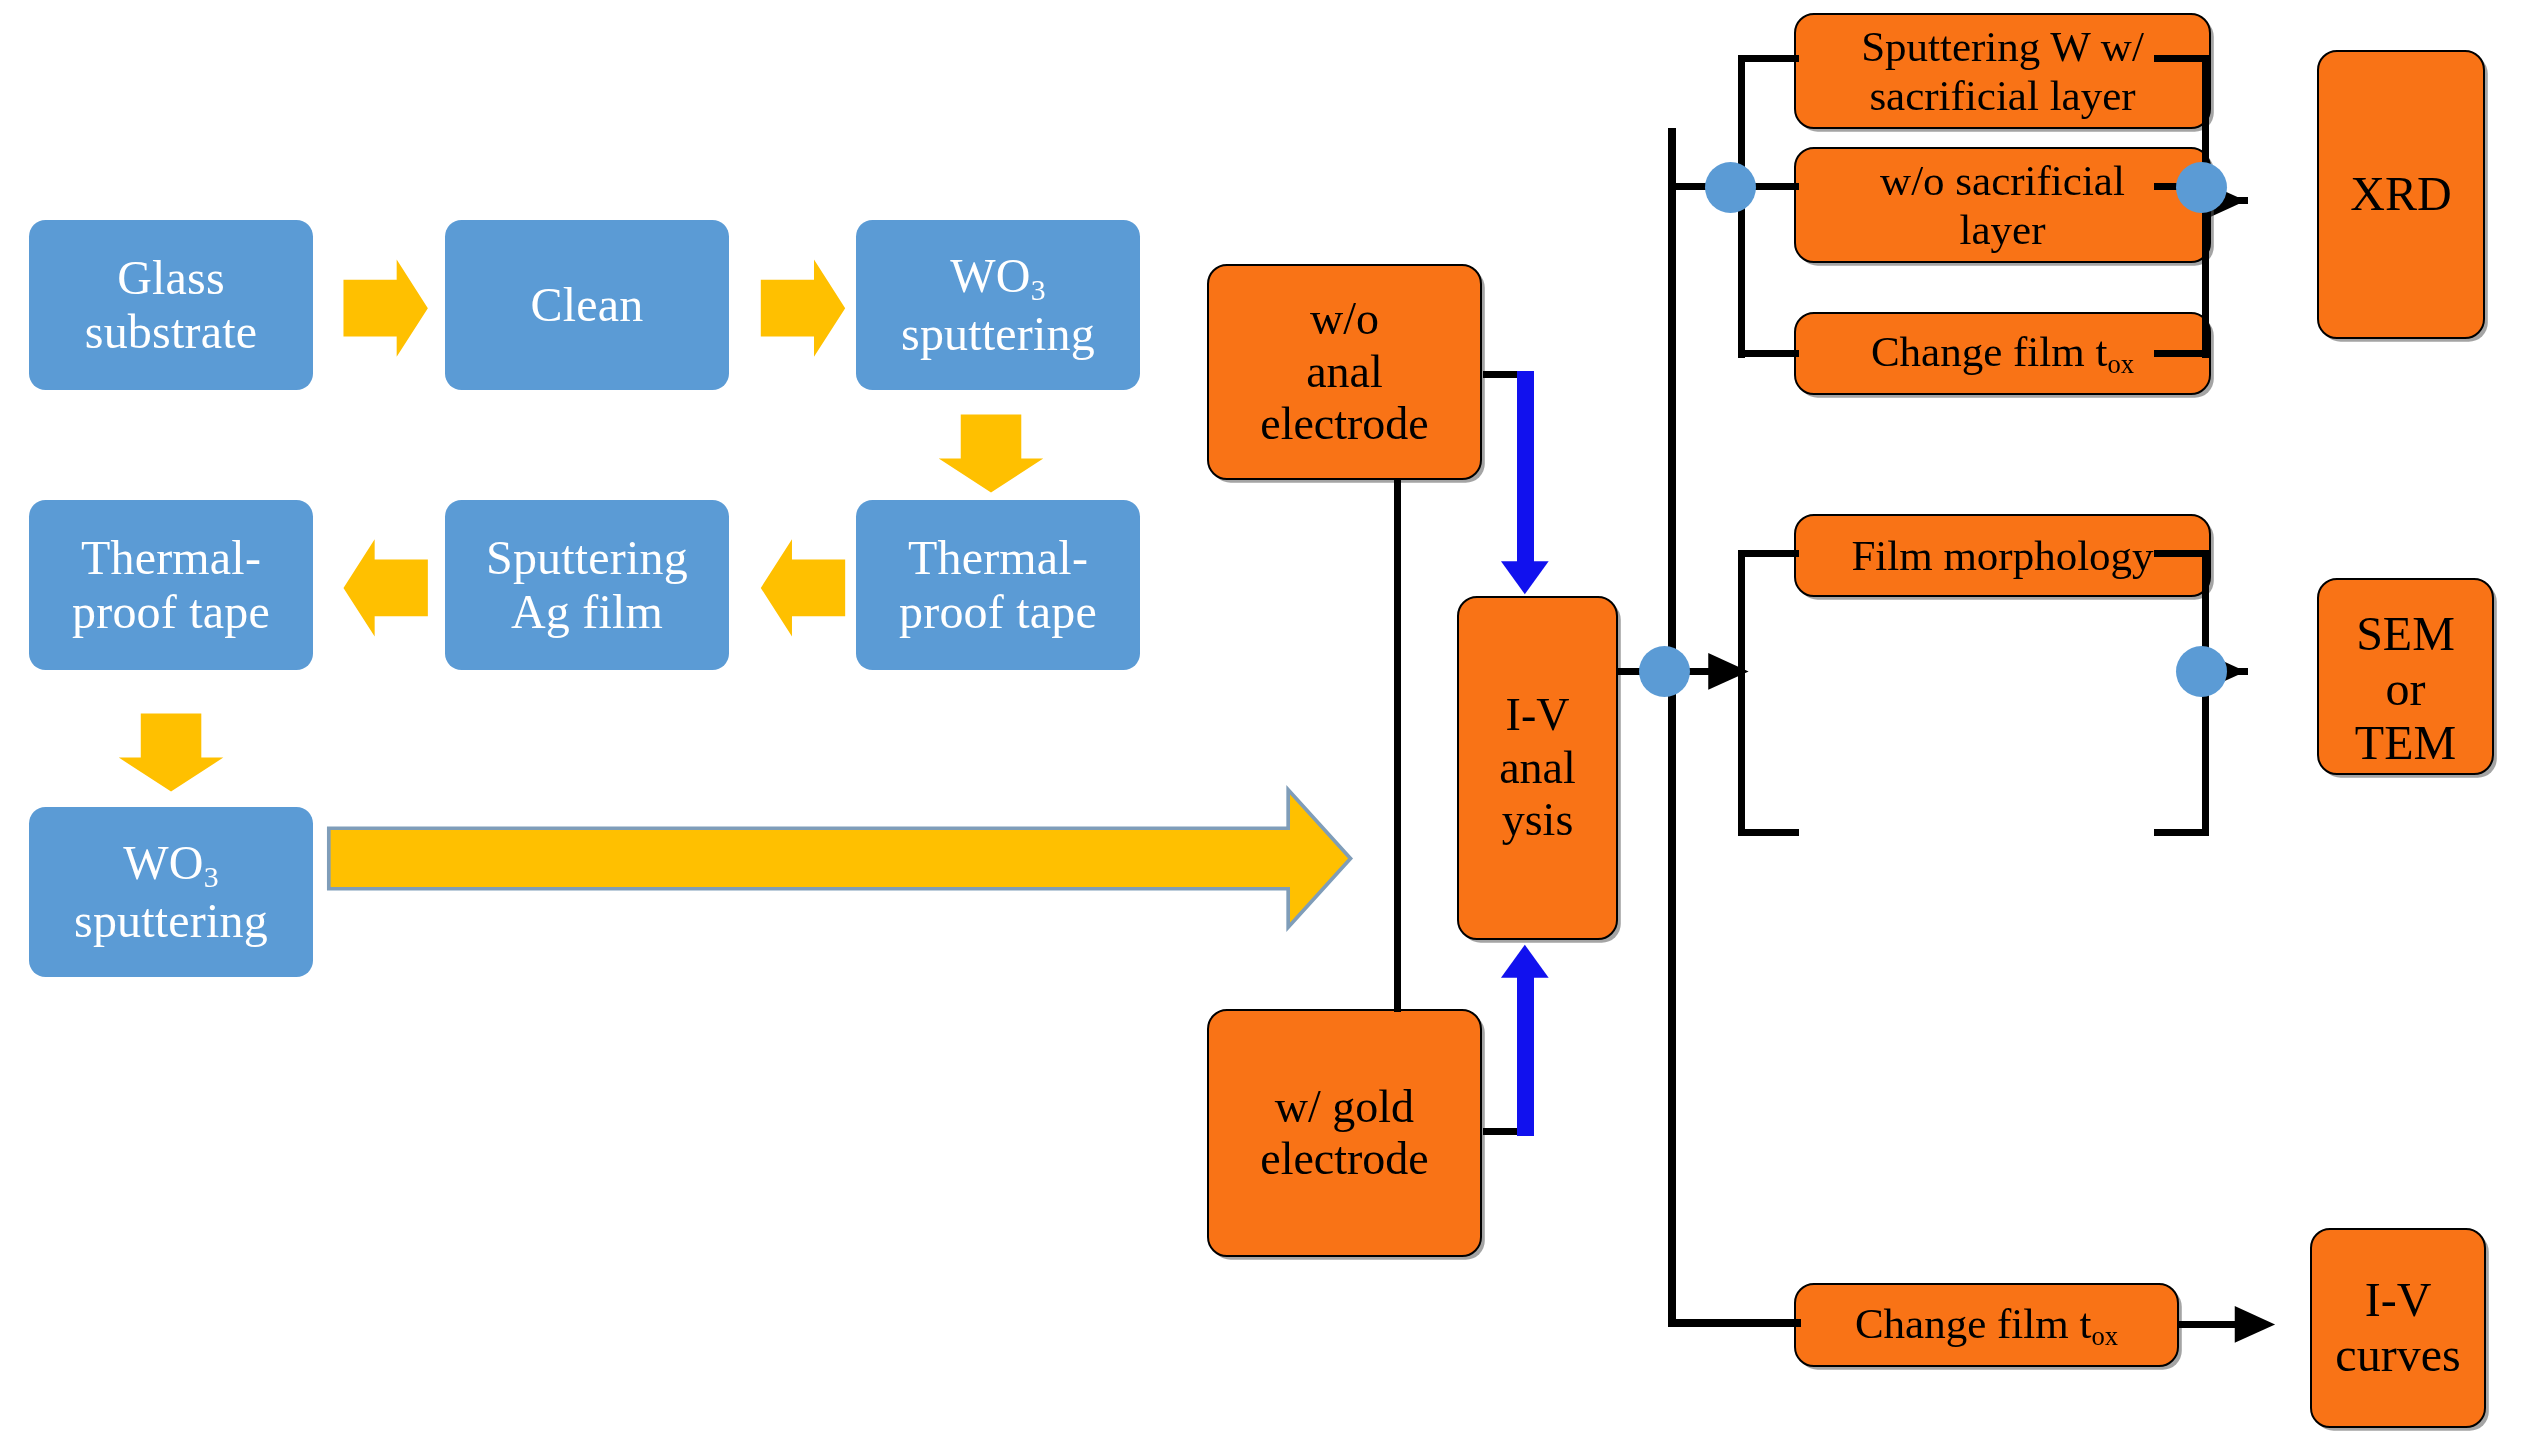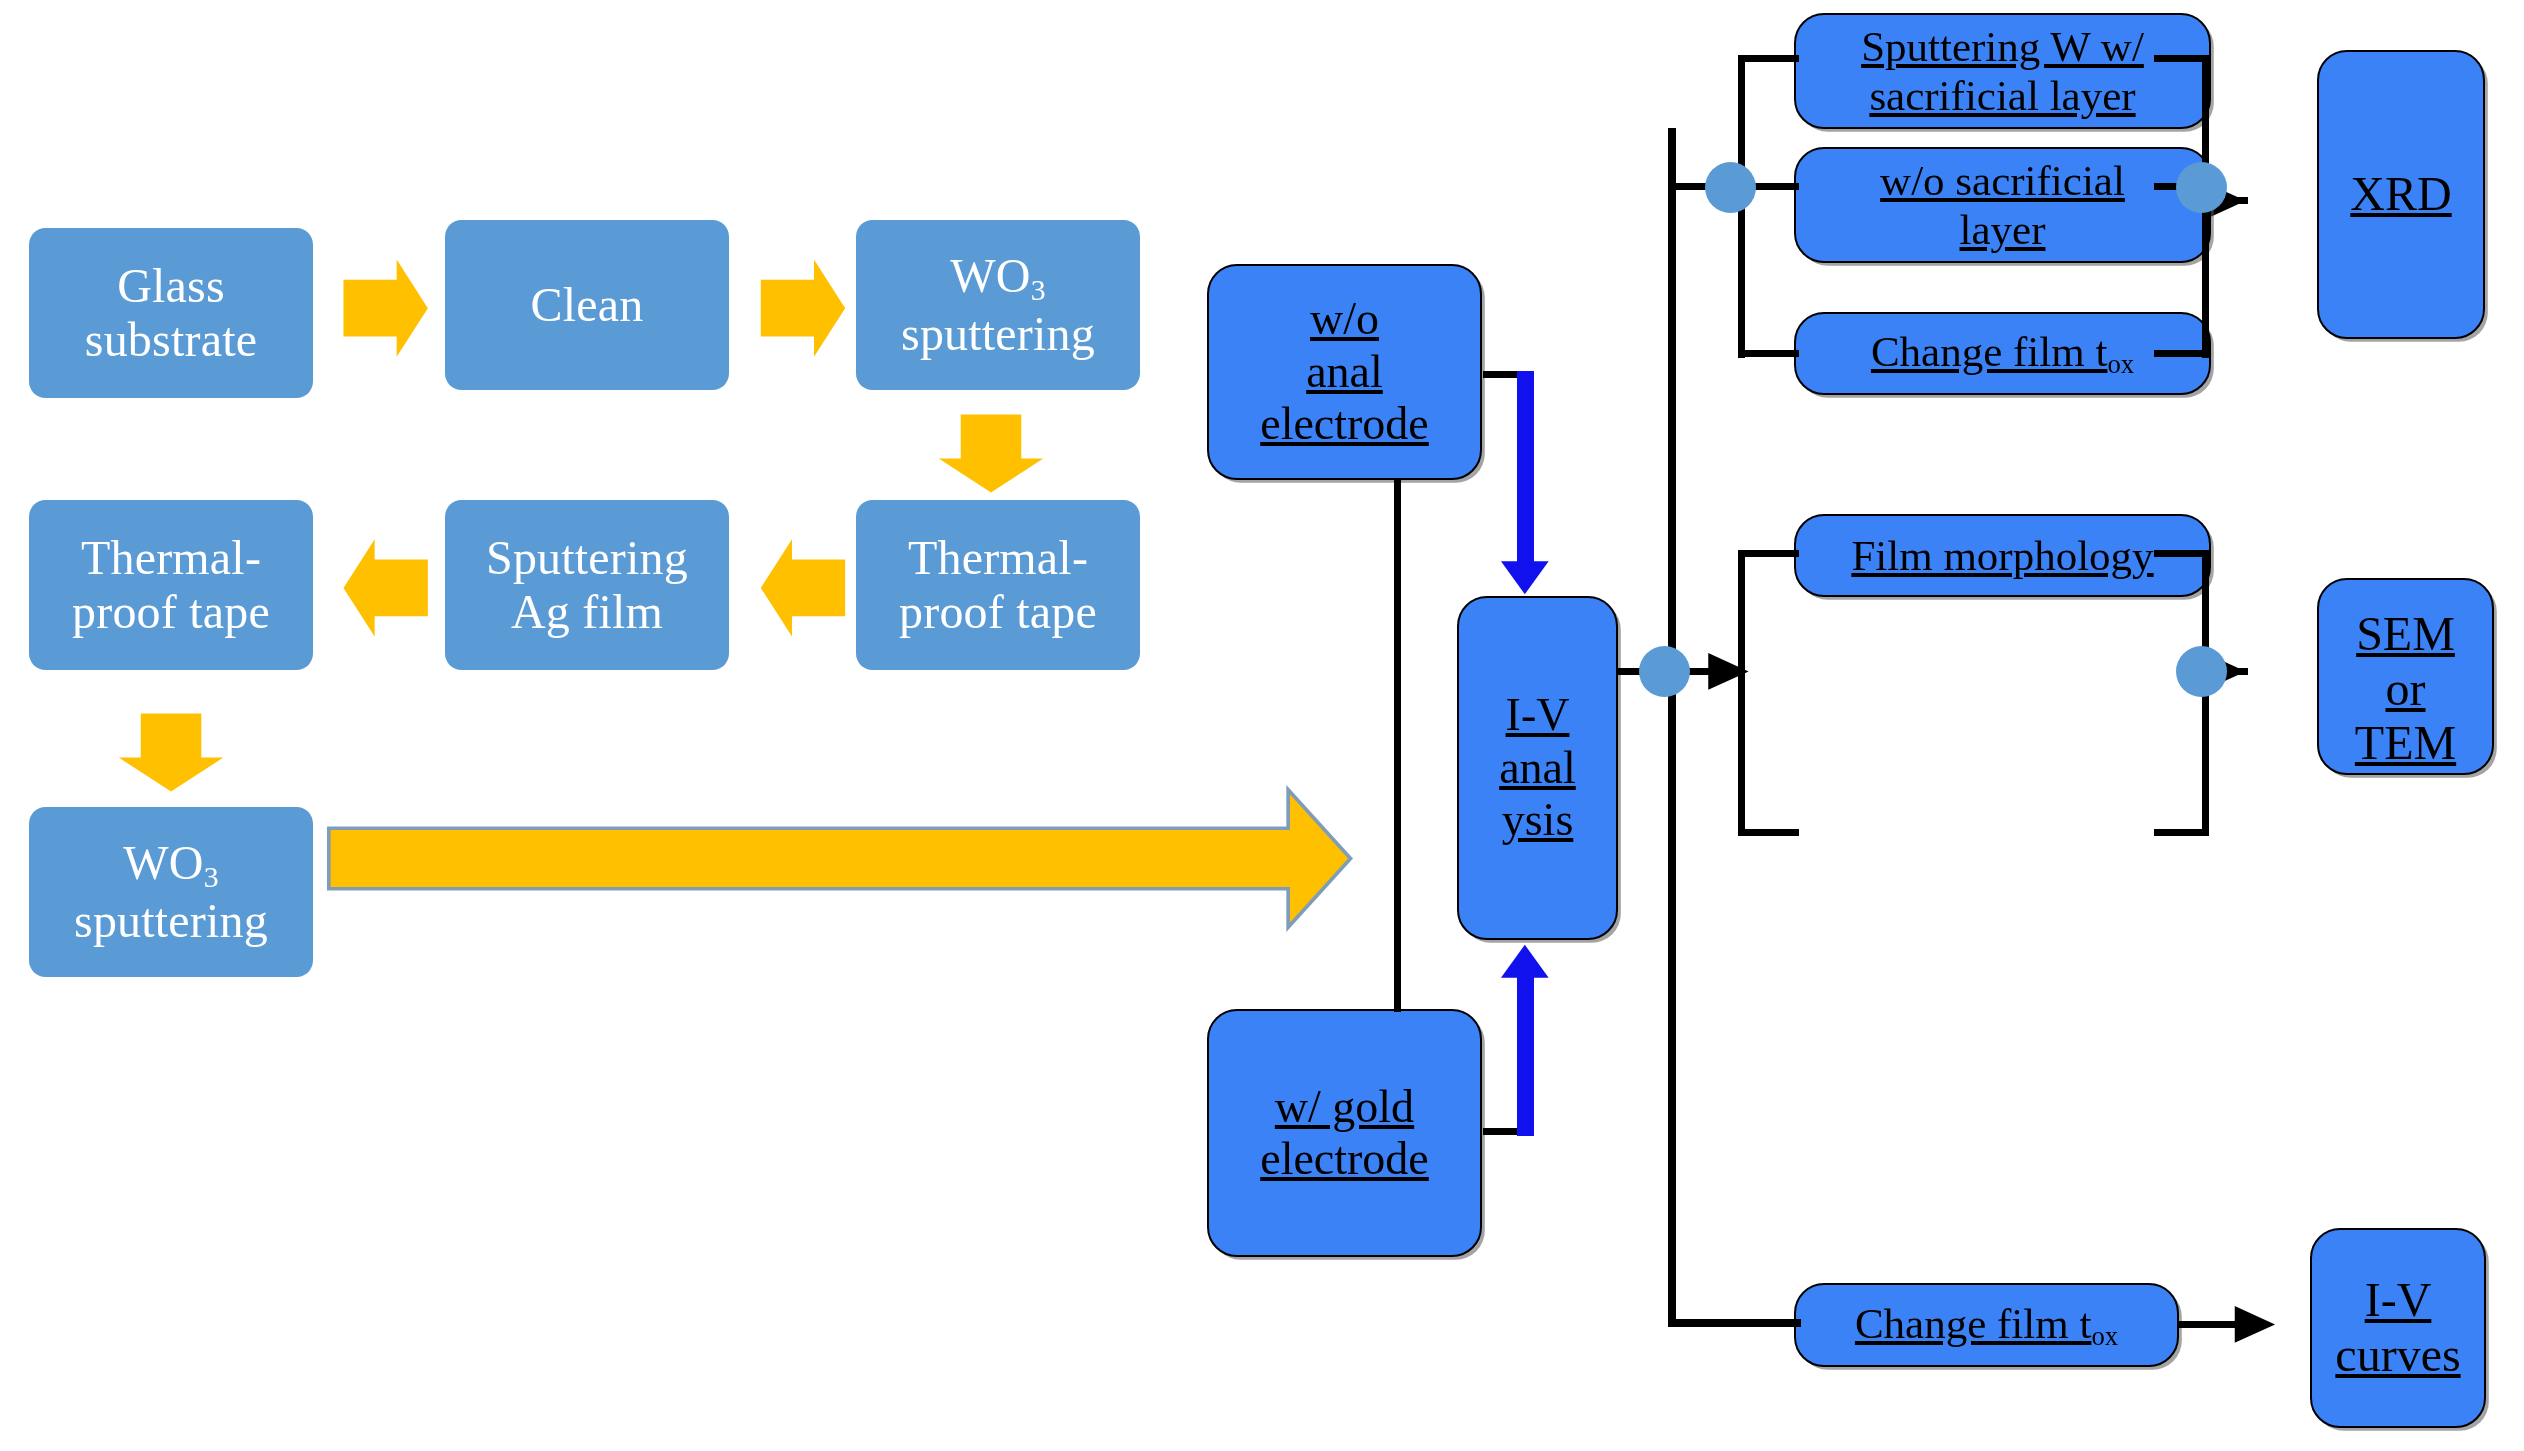--- a/index.html
+++ b/index.html
@@ -29,34 +29,33 @@
     font-size: 48px;
     line-height: 1.12;
     letter-spacing: 0.2px;
     box-sizing: border-box;
     padding: 3.7px 9.2px;
   }
 
   
   .wbox {
     position: absolute;
-    background: #3b82f6;
+    background: #f97316;
     border: 2.8px solid #000000;
-    border-radius: 30px;
+    border-radius: 20px;
     color: #000000;
     display: flex;
     align-items: center;
     justify-content: center;
     text-align: center;
     font-size: 43px;
     line-height: 1.14;
     box-sizing: border-box;
     padding: 1.8px 7.3px;
     box-shadow: 3.7px 3.7px 0 -0.9px rgba(90,90,90,0.55);
-    text-decoration: underline;
   }
 
   
   .line {
     position: absolute;
     background: #000000;
   }
   .bline {
     position: absolute;
     background: #1111EE;
@@ -129,21 +128,21 @@
     </g>
 
     <g>
       <polygon points="1636,612 1688,612 1662,648" fill="#1111EE"></polygon>
     </g>
     <g>
       <polygon points="1636,1066 1688,1066 1662,1030" fill="#1111EE"></polygon>
     </g>
   </svg>
 
-  <div class="bluebox" style="left:29px; top:220px; width:284px; height:170px;margin-top:8px;">
+  <div class="bluebox" style="left:29px; top:220px; width:284px; height:170px;">
     <span>
       <span>Glass</span><br>
       <span>substrate</span>
     </span>
   </div>
 
   <div class="bluebox" style="left:445px; top:220px; width:284px; height:170px;">
     <span>Clean</span>
   </div>
 

